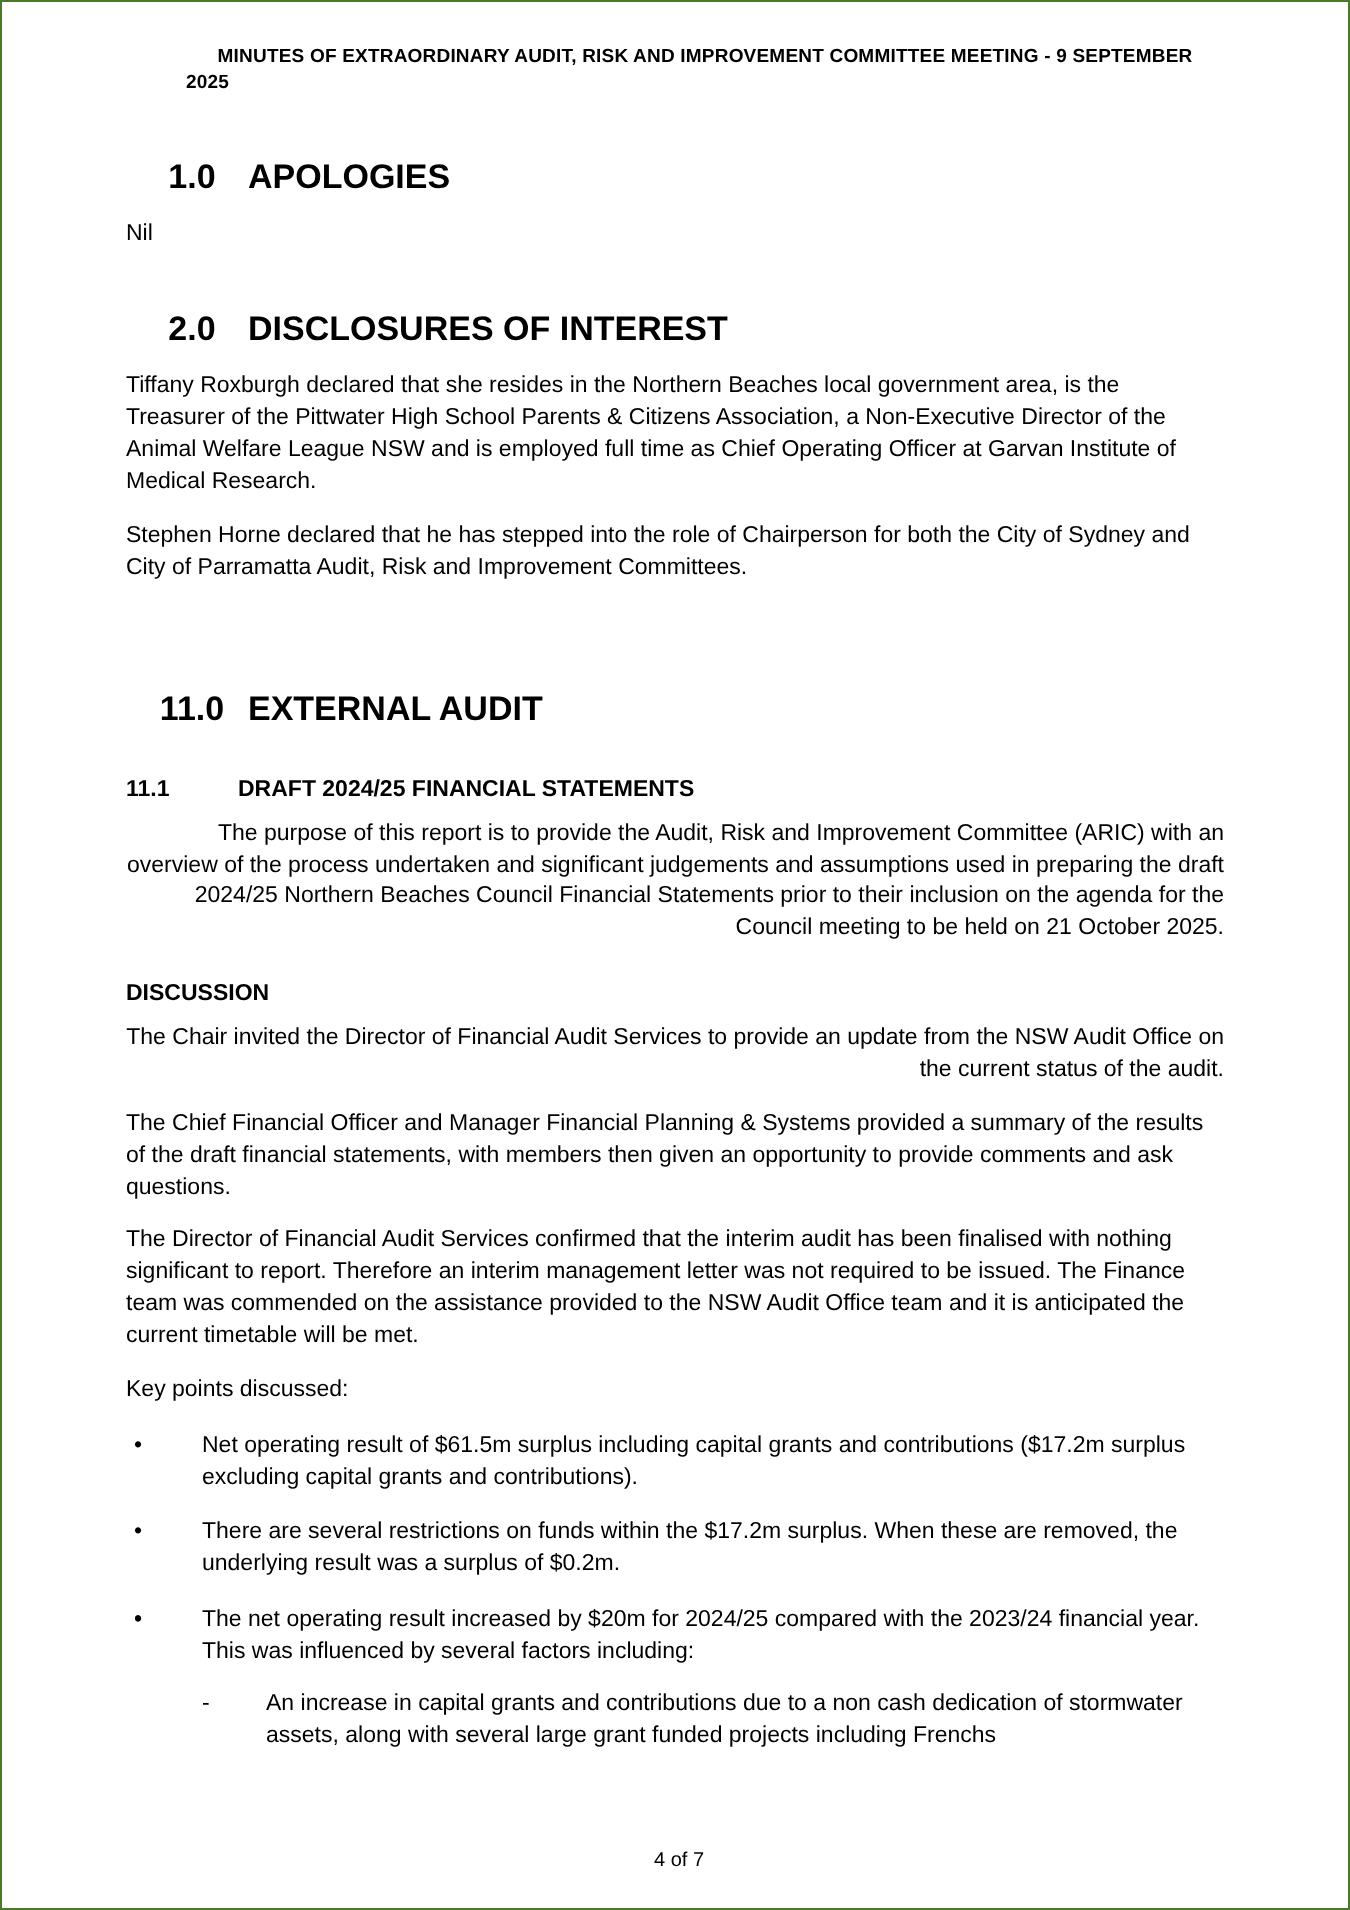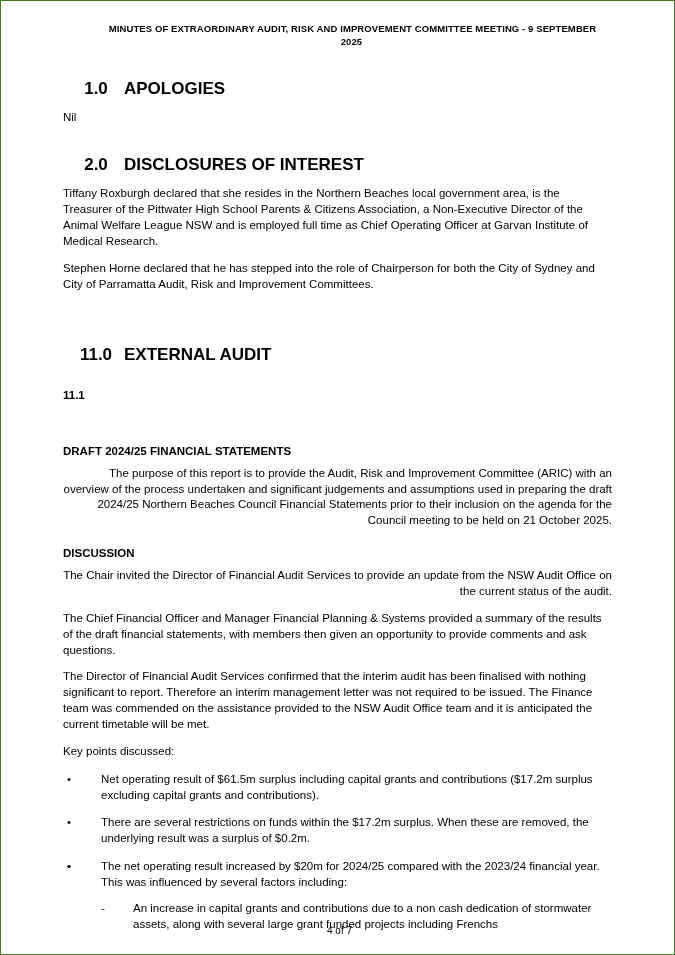--- a/index.html
+++ b/index.html
@@ -25,41 +25,40 @@
   }
   .header {
     font-size: 9.5px;
     font-weight: bold;
     text-align: center;
     line-height: 1.35;
     margin: 0 0 0 30px;
     letter-spacing: 0.1px;
   }
   .header .line2 {
-    text-align: center;
+    text-align: left;
     padding-right: 2px;
   }
   h1.section {
     font-size: 17px;
     font-weight: bold;
     margin: 30px 0 0 5px;
     display: flex;
     text-align: center;
   }
   h1.section .num {
     display: inline-block;
     width: 56px;
     flex: 0 0 56px;
   }
   h2.subsection {
     font-size: 11.5px;
     font-weight: bold;
     margin: 24px 0 0 0;
     display: flex;
-    flex-direction: column;
   }
   h2.subsection .num {
     display: inline-block;
     width: 56px;
     flex: 0 0 56px;
   }
   h3.heading {
     font-size: 11.5px;
     font-weight: bold;
     margin: 18px 0 0 0;

